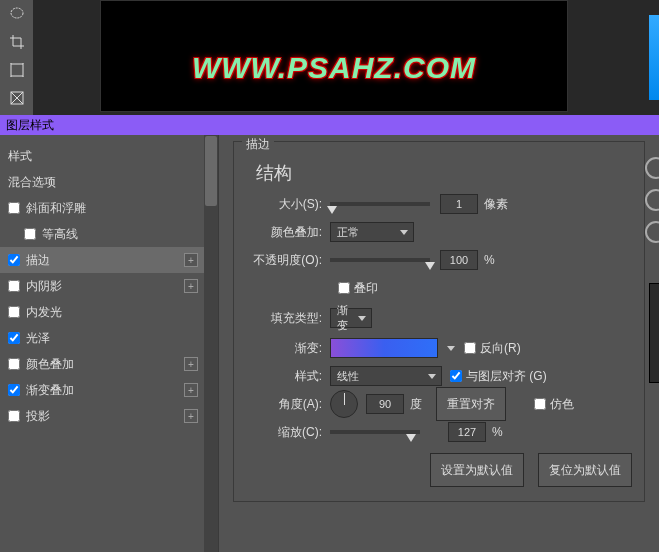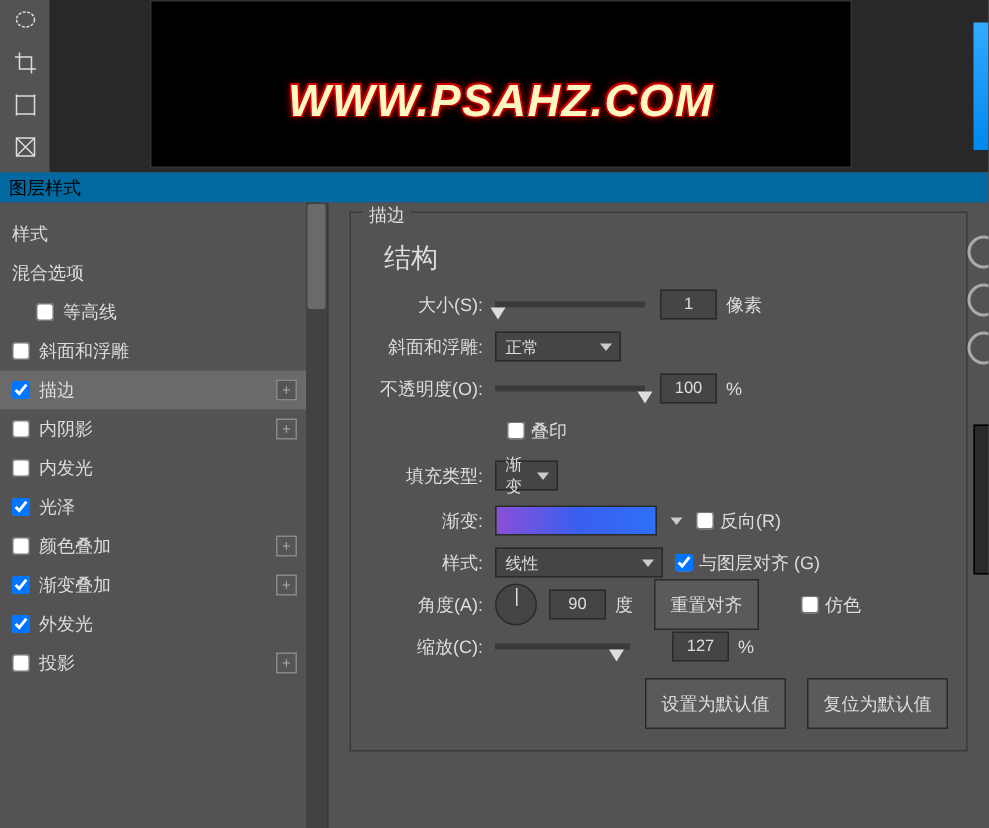--- a/index.html
+++ b/index.html
@@ -1,25 +1,25 @@
 <!DOCTYPE html>
 <html><head>
 <meta charset="utf-8">
 <style>
 * { margin: 0; padding: 0; box-sizing: border-box; font-family: "Microsoft YaHei", sans-serif; }
 body { width: 659px; height: 552px; background: #535353; overflow: hidden; position: relative; }
 .canvas-area { position: absolute; top: 0; left: 33px; width: 626px; height: 115px; background: #282828; }
 .black-canvas { position: absolute; left: 67px; top: 0; width: 468px; height: 112px; background: #000; border: 1px solid #333; }
-.canvas-text { position: absolute; top: 50px; left: 50%; transform: translateX(-50%); color: #fef9c3; font-size: 30px; font-weight: bold; font-style: italic; text-shadow: -1px -1px 0 #c00, 1px -1px 0 #c00, -1px 1px 0 #c00, 1px 1px 0 #c00, 0 0 6px #f00; letter-spacing: 1px; }
+.canvas-text { position: absolute; top: 50px; left: 50%; transform: translateX(-50%); color: #86efac; font-size: 30px; font-weight: bold; font-style: italic; text-shadow: -1px -1px 0 #c00, 1px -1px 0 #c00, -1px 1px 0 #c00, 1px 1px 0 #c00, 0 0 6px #f00; letter-spacing: 1px; }
 .blue-strip { position: absolute; right: 0; top: 15px; width: 10px; height: 85px; background: linear-gradient(#3af, #08e); }
 .toolbar { position: absolute; left: 0; top: 0; width: 33px; height: 115px; background: #535353; }
 .tool-icon { width: 33px; height: 28px; display: flex; align-items: center; justify-content: center; color: #ddd; }
 .tool-icon svg { width: 16px; height: 16px; }
 .dialog { position: absolute; top: 115px; left: 0; width: 659px; height: 437px; background: #535353; }
-.dialog-title-bar { background: #0369a1; height: 20px; color: #000; font-size: 12px; padding: 2px 6px; }
+.dialog-title-bar { background: #8b5cf6; height: 20px; color: #000; font-size: 12px; padding: 2px 6px; }
 .dialog-body { display: flex; height: 417px; }
 .left-panel { width: 219px; background: #535353; border-right: 1px solid #3a3a3a; position: relative; }
 .left-scroll { position: absolute; right: 0; top: 0; width: 14px; height: 100%; background: #424242; }
 .left-scroll-thumb { position: absolute; right: 1px; top: 1px; width: 12px; height: 70px; background: #6a6a6a; border-radius: 2px; }
 .effect-list { padding: 8px 0; }
 .effect-item { height: 26px; display: flex; align-items: center; padding: 0 8px; color: #ddd; font-size: 12px; position: relative; }
 .effect-item.selected { background: #6a6a6a; }
 .effect-item.indented { padding-left: 24px; }
 .effect-item input[type=checkbox] { margin-right: 6px; width: 12px; height: 12px; }
 .effect-item .plus-icon { position: absolute; right: 20px; color: #aaa; border: 1px solid #888; width: 14px; height: 14px; display: flex; align-items: center; justify-content: center; font-size: 10px; background: #555; }
@@ -92,27 +92,27 @@
   <div class="dialog-title-bar">图层样式</div>
   <div class="dialog-body">
     <div class="left-panel">
       <div class="effect-list">
         <div class="effect-item">
             <span>样式</span>
           </div>
         <div class="effect-item">
             <span>混合选项</span>
           </div>
+        <div class="effect-item">
+            <input type="checkbox" style="">
+            <span>斜面和浮雕</span>
+          </div>
         <div class="effect-item indented">
             <input type="checkbox" style="">
             <span>等高线</span>
-          </div>
-        <div class="effect-item">
-            <input type="checkbox" style="">
-            <span>斜面和浮雕</span>
           </div>
         <div class="effect-item selected">
             <input type="checkbox" checked="" style="">
             <span>描边</span>
             <span class="plus-icon">+</span>
           </div>
         <div class="effect-item">
             <input type="checkbox" style="">
             <span>内阴影</span>
             <span class="plus-icon">+</span>
@@ -127,24 +127,20 @@
           </div>
         <div class="effect-item">
             <input type="checkbox" style="">
             <span>颜色叠加</span>
             <span class="plus-icon">+</span>
           </div>
         <div class="effect-item">
             <input type="checkbox" checked="" style="">
             <span>渐变叠加</span>
             <span class="plus-icon">+</span>
-          </div>
-        <div class="effect-item">
-            <input type="checkbox" checked="" style="">
-            <span>外发光</span>
           </div>
         <div class="effect-item">
             <input type="checkbox" style="">
             <span>投影</span>
             <span class="plus-icon">+</span>
           </div>
       </div>
       <div class="left-scroll">
           <div class="left-scroll-thumb"></div>
         </div>
@@ -167,21 +163,21 @@
             <div class="form-label">大小(S):</div>
             <div class="slider">
                 <div class="slider-thumb tri" style="left:2%"></div>
               </div>
             <input class="num-input" value="1" style="">
             <span class="unit">像素</span>
           </div>
 
 
           <div class="form-row">
-            <div class="form-label">斜面和浮雕:</div>
+            <div class="form-label">颜色叠加:</div>
             <div class="select md">
                 <span>正常</span>
               </div>
           </div>
 
           <div class="form-row">
             <div class="form-label">不透明度(O):</div>
             <div class="slider">
                 <div class="slider-thumb tri" style="left:100%"></div>
               </div>

